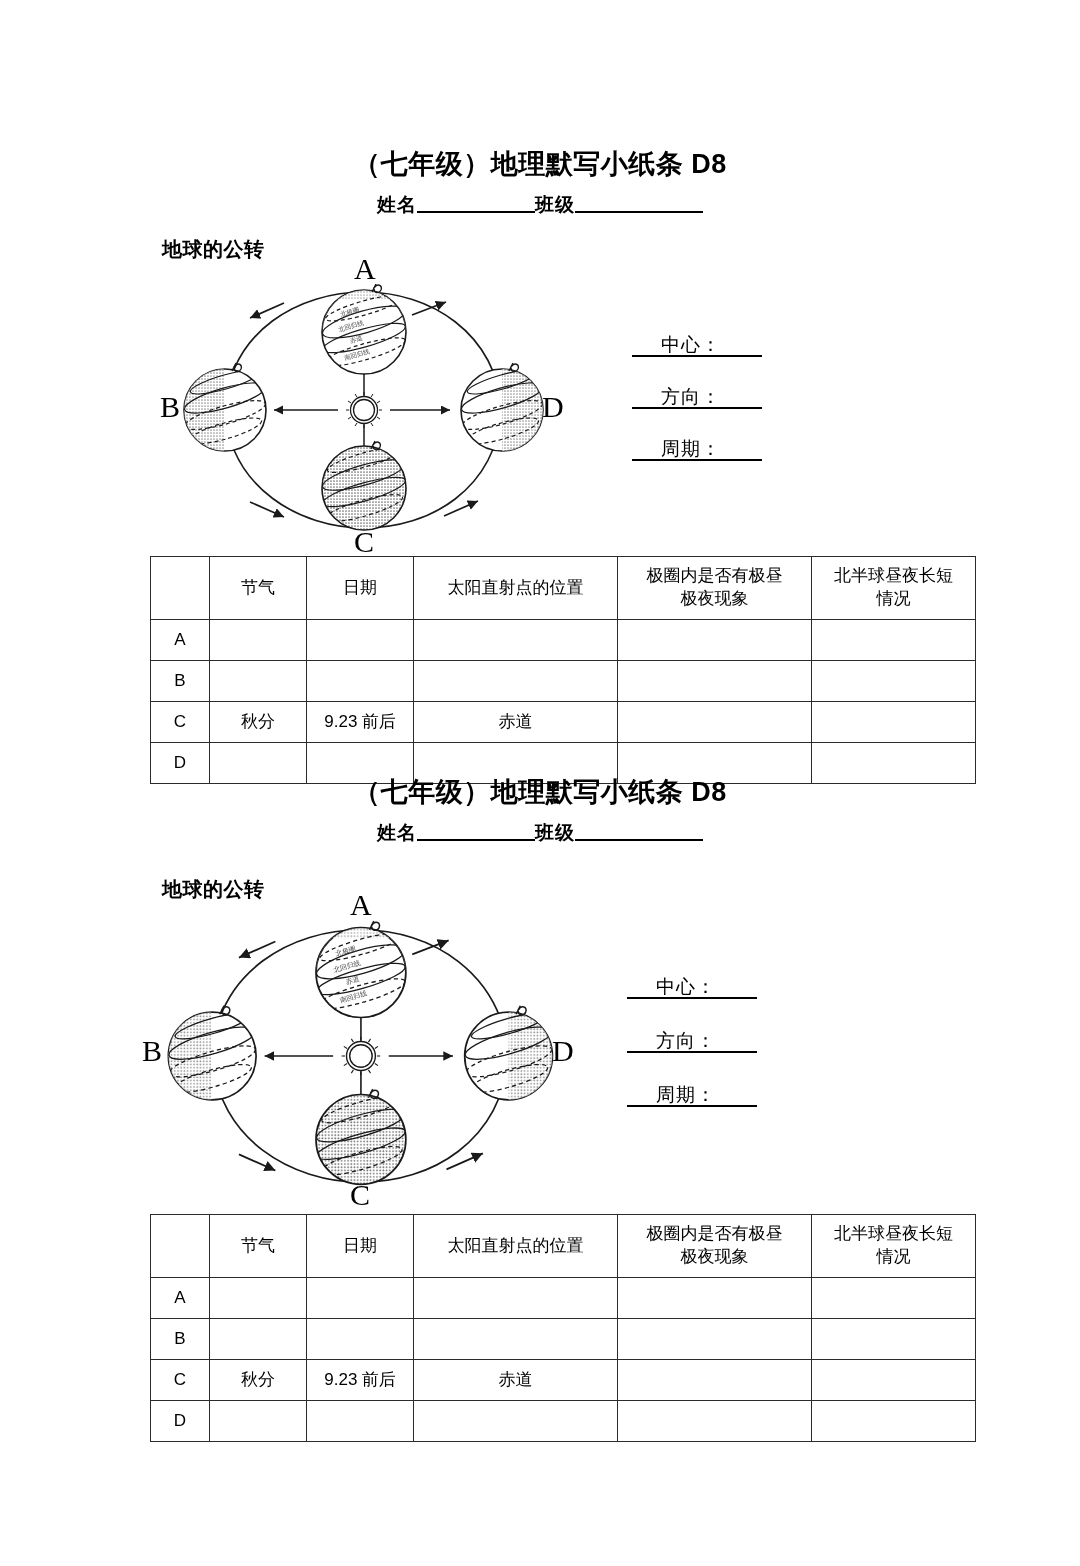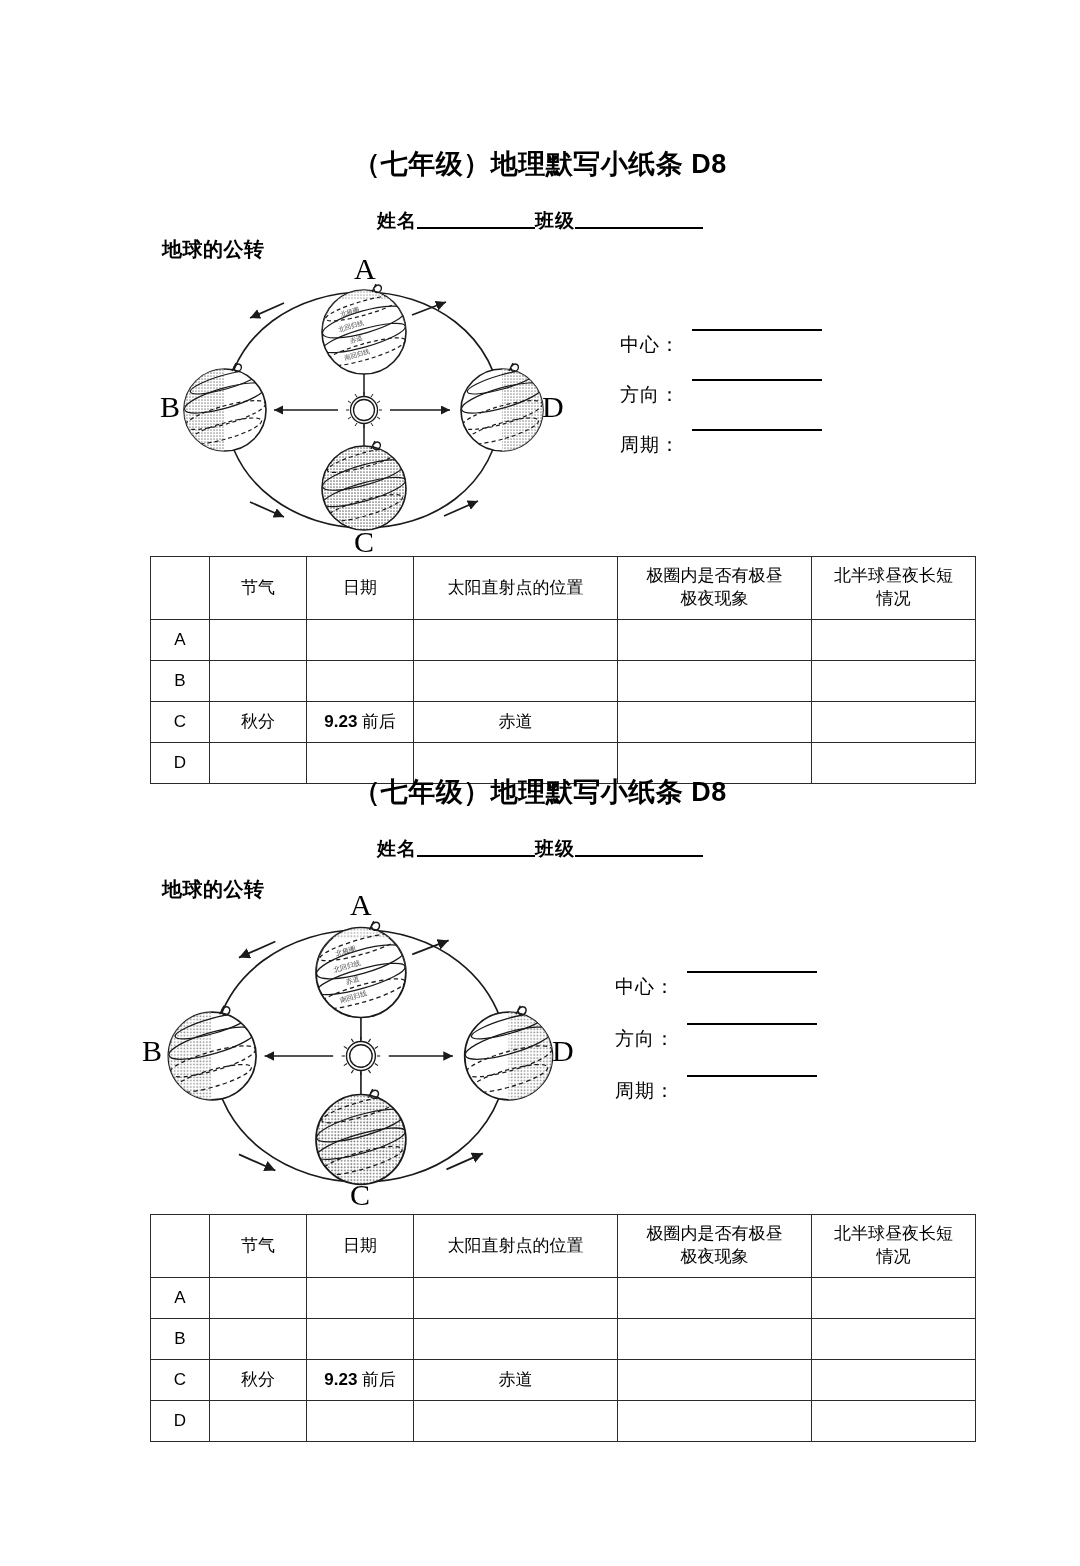--- a/index.html
+++ b/index.html
@@ -38,21 +38,21 @@
     letter-spacing: 0.5px;
     line-height: 1.1;
     margin: 0;
     white-space: nowrap;
   }
   .name-class-row {
     text-align: center;
     font-family: "Liberation Sans", "DejaVu Sans", sans-serif;
     font-weight: bold;
     font-size: 19px;
-    margin-top: 28px;
+    margin-top: 12px;
     white-space: nowrap;
   }
   .nc-label { letter-spacing: 1px; }
   .nc-blank {
     display: inline-block;
     border-bottom: 2px solid #000;
     vertical-align: -2px;
   }
   .nc-blank.w1 { width: 118px; }
   .nc-blank.w2 { width: 128px; }
@@ -65,24 +65,25 @@
   }
 
   
   .diagram-wrap { position: absolute; }
   .diagram-wrap svg { display: block; }
 
   
   .blank-list { position: absolute; }
   .blank-row {
     display: flex;
-    align-items: flex-start;
+    align-items: center;
     font-size: 19px;
     font-family: "Liberation Serif", "DejaVu Serif", serif;
     white-space: nowrap;
+    flex-direction: column;
   }
   .blank-row .bl-label { letter-spacing: 1px; }
   .blank-row .bl-line {
     display: inline-block;
     border-bottom: 2px solid #000;
     width: 130px;
     margin-left: 12px;
     position: relative;
     top: -3px;
   }
@@ -105,21 +106,21 @@
   }
   table.sheet-table thead th { height: 62px; }
   table.sheet-table tbody td { height: 40px; }
   .col-idx  { width: 50px; }
   .col-jq   { width: 88px; }
   .col-rq   { width: 98px; margin-left: 14px; }
   .col-pos  { width: 195px; }
   .col-pol  { width: 185px; }
   .col-day  { width: 155px; }
   .row-idx { font-family: "Liberation Sans", "DejaVu Sans", sans-serif; font-size: 17px; }
-  .cell-date-num { font-family: "Liberation Sans", "DejaVu Sans", sans-serif; font-weight: bold; }
+  .cell-date-num { font-family: "Liberation Sans", "DejaVu Sans", sans-serif; font-weight: normal; }
 
   .glyph-label {
     font-family: "Liberation Serif", "DejaVu Serif", serif;
     font-size: 30px;
   }
 </style>
 </head>
 <body>
 
 <div class="page">

